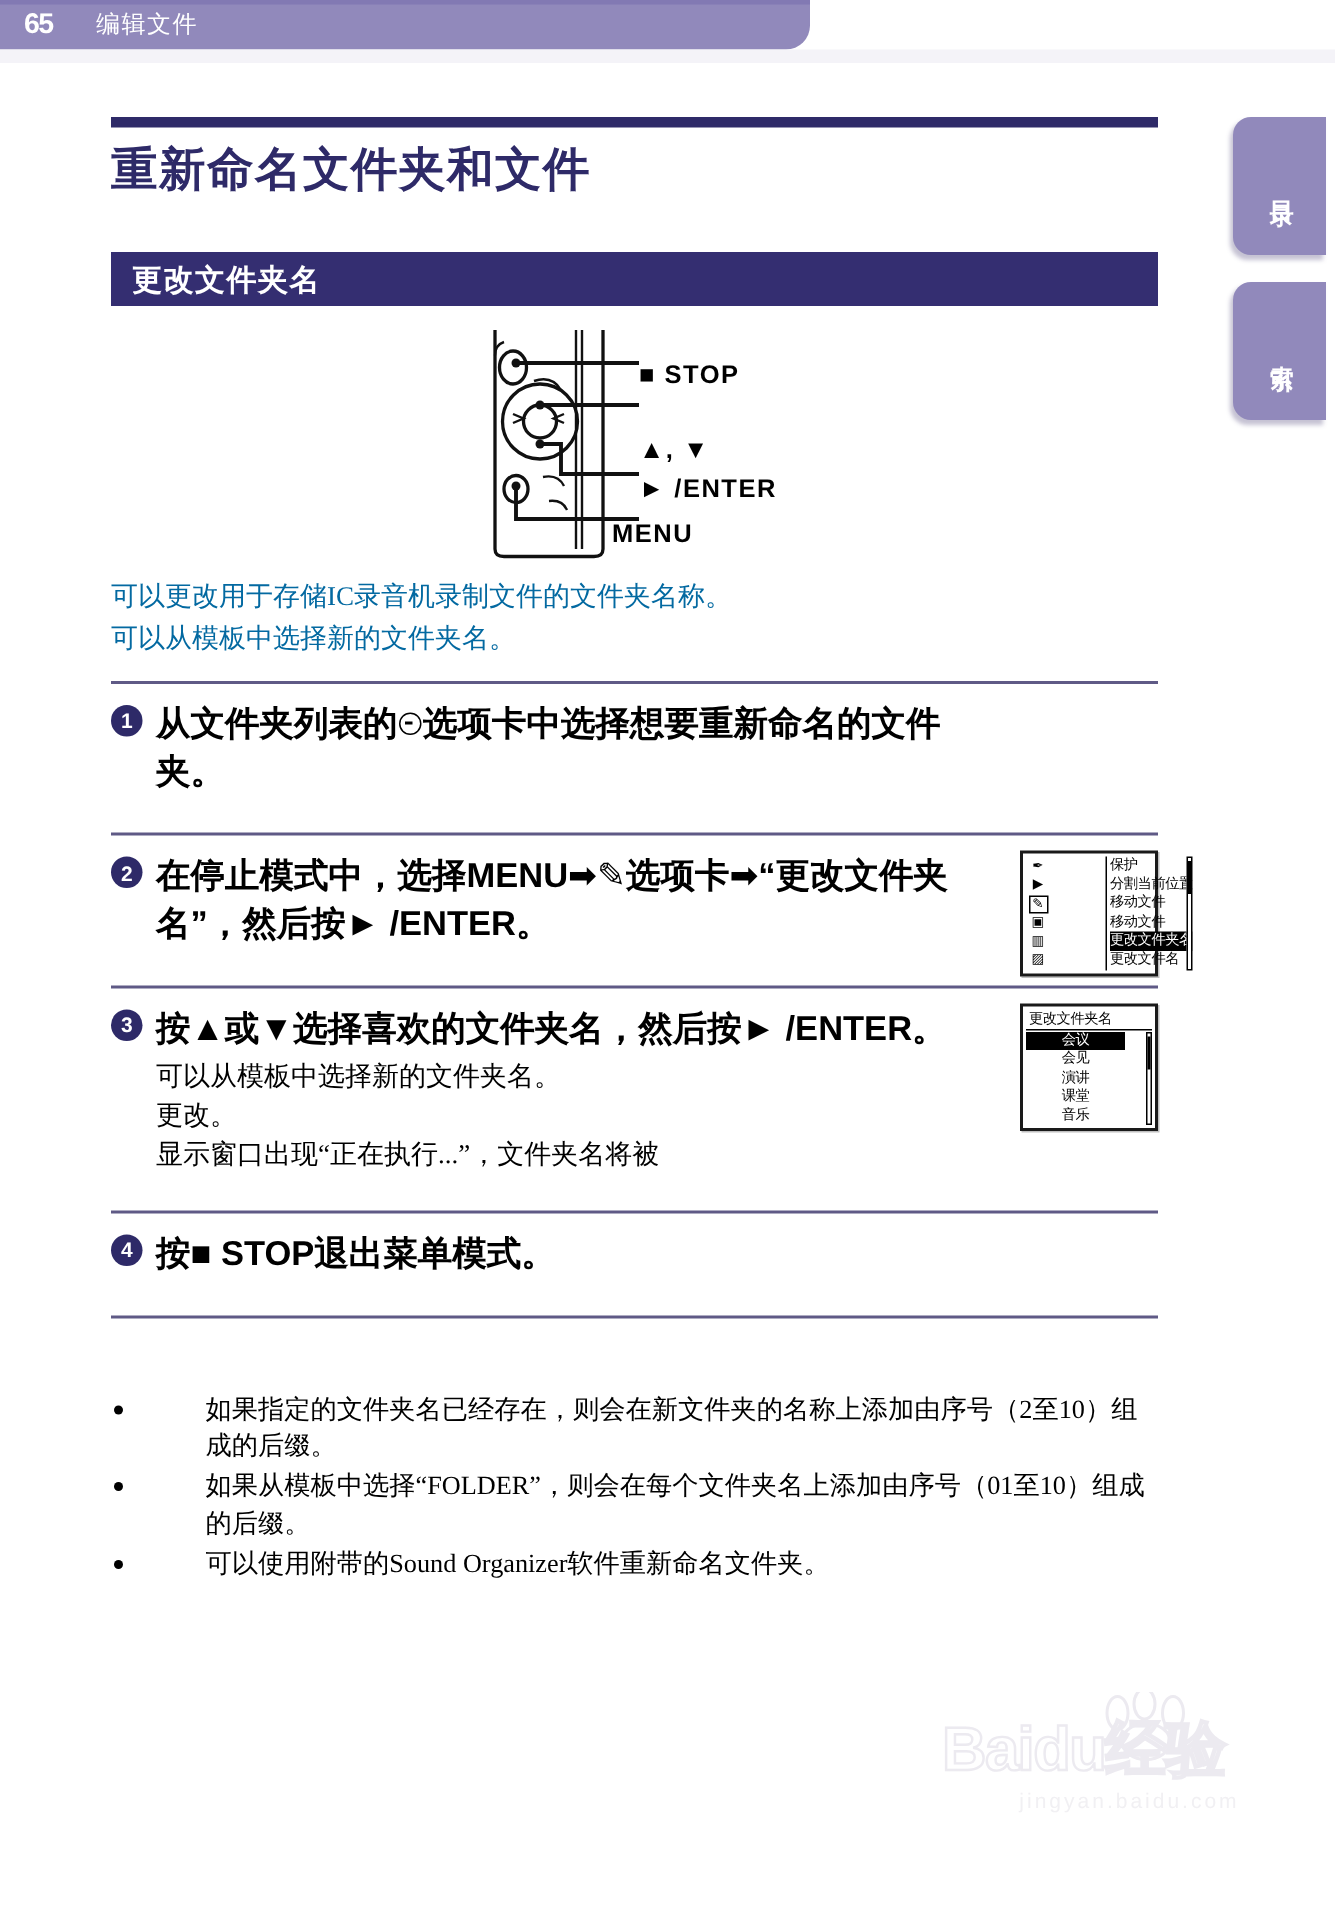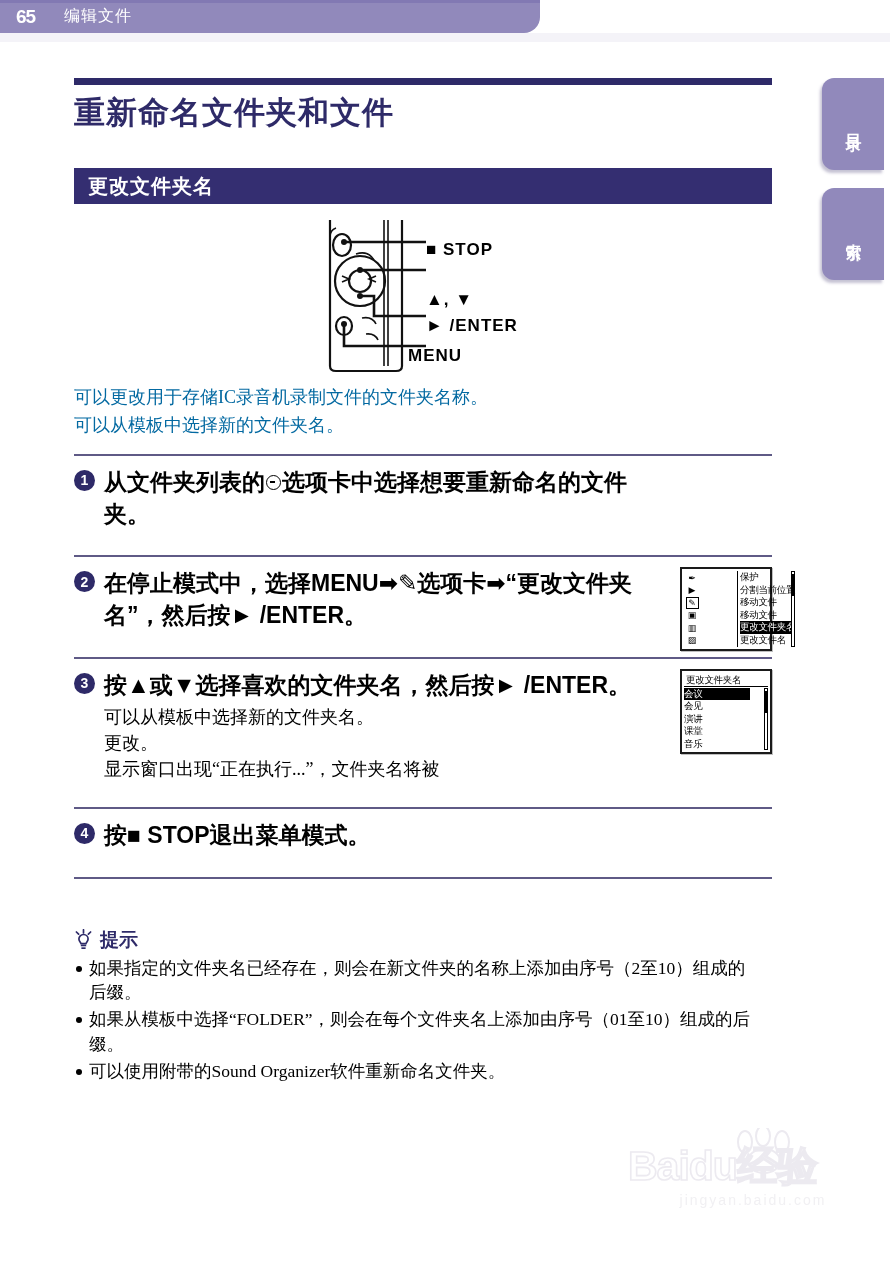--- a/index.html
+++ b/index.html
@@ -288,21 +288,21 @@
     background: #000;
   }
   .lcd-title {
     font-size: 9.5px;
     line-height: 13px;
     border-bottom: 1.2px solid #000;
     padding-left: 2px;
     margin-bottom: 1px;
     letter-spacing: -0.3px;
   }
-  .lcd-plain { position: relative; padding-right: 18px; }
+  .lcd-plain { position: relative; padding-right: 18px; text-align: center; }
 
   
   .tips { margin-top: 48px; }
   .tips-head {
     display: flex;
     align-items: center;
     color: #2e2a68;
     font-size: 19px;
     font-weight: bold;
   }
@@ -314,20 +314,21 @@
   .tips-list {
     margin-top: 3px;
     font-family: "Liberation Serif", "DejaVu Serif", serif;
     font-size: 17.5px;
     line-height: 1.42;
   }
   .tip {
     display: flex;
     align-items: flex-start;
     margin-bottom: 2px;
+    gap: 48px;
   }
   .tip .dot {
     flex: 0 0 auto;
     width: 6px; height: 6px;
     background: #000;
     border-radius: 50%;
     margin: 10px 7px 0 2px;
   }
   .tip .txt { flex: 1 1 auto; max-width: 668px; }
 
@@ -516,31 +517,20 @@
     <div class="step-row">
       <div class="badge">4</div>
       <div class="step-body">
         <div class="step-head"><span>按</span><span>■</span> <span>STOP退出菜单模式。</span></div>
       </div>
     </div>
   </div>
   <div class="rule"></div>
 
   <div class="tips">
-    <div class="tips-head">
-      <span class="bulb">
-        <svg width="19" height="22" viewBox="0 0 19 22">
-          <path d="M9.5 5.5 a4.6 4.6 0 0 1 4.6 4.6 c0 2.2 -1.7 3.3 -2.2 4.6 h-4.8 c-0.5 -1.3 -2.2 -2.4 -2.2 -4.6 a4.6 4.6 0 0 1 4.6 -4.6z" fill="none" stroke="#2e2a68" stroke-width="1.7"></path>
-          <rect x="6.8" y="15.6" width="5.4" height="1.7" fill="#2e2a68"></rect>
-          <rect x="7.4" y="18.3" width="4.2" height="1.7" fill="#2e2a68"></rect>
-          <path d="M9.5 0.8 v3.2 M2.4 3.0 l2.2 2.2 M16.6 3.0 l-2.2 2.2" stroke="#2e2a68" stroke-width="1.7" fill="none" stroke-linecap="round"></path>
-        </svg>
-      </span>
-      <span>提示</span>
-    </div>
     <div class="tips-list">
       <div class="tip">
         <span class="dot"></span>
         <span class="txt">如果指定的文件夹名已经存在，则会在新文件夹的名称上添加由序号（2至10）组成的后缀。</span>
       </div>
       <div class="tip">
         <span class="dot"></span>
         <span class="txt">如果从模板中选择“FOLDER”，则会在每个文件夹名上添加由序号（01至10）组成的后缀。</span>
       </div>
       <div class="tip">

